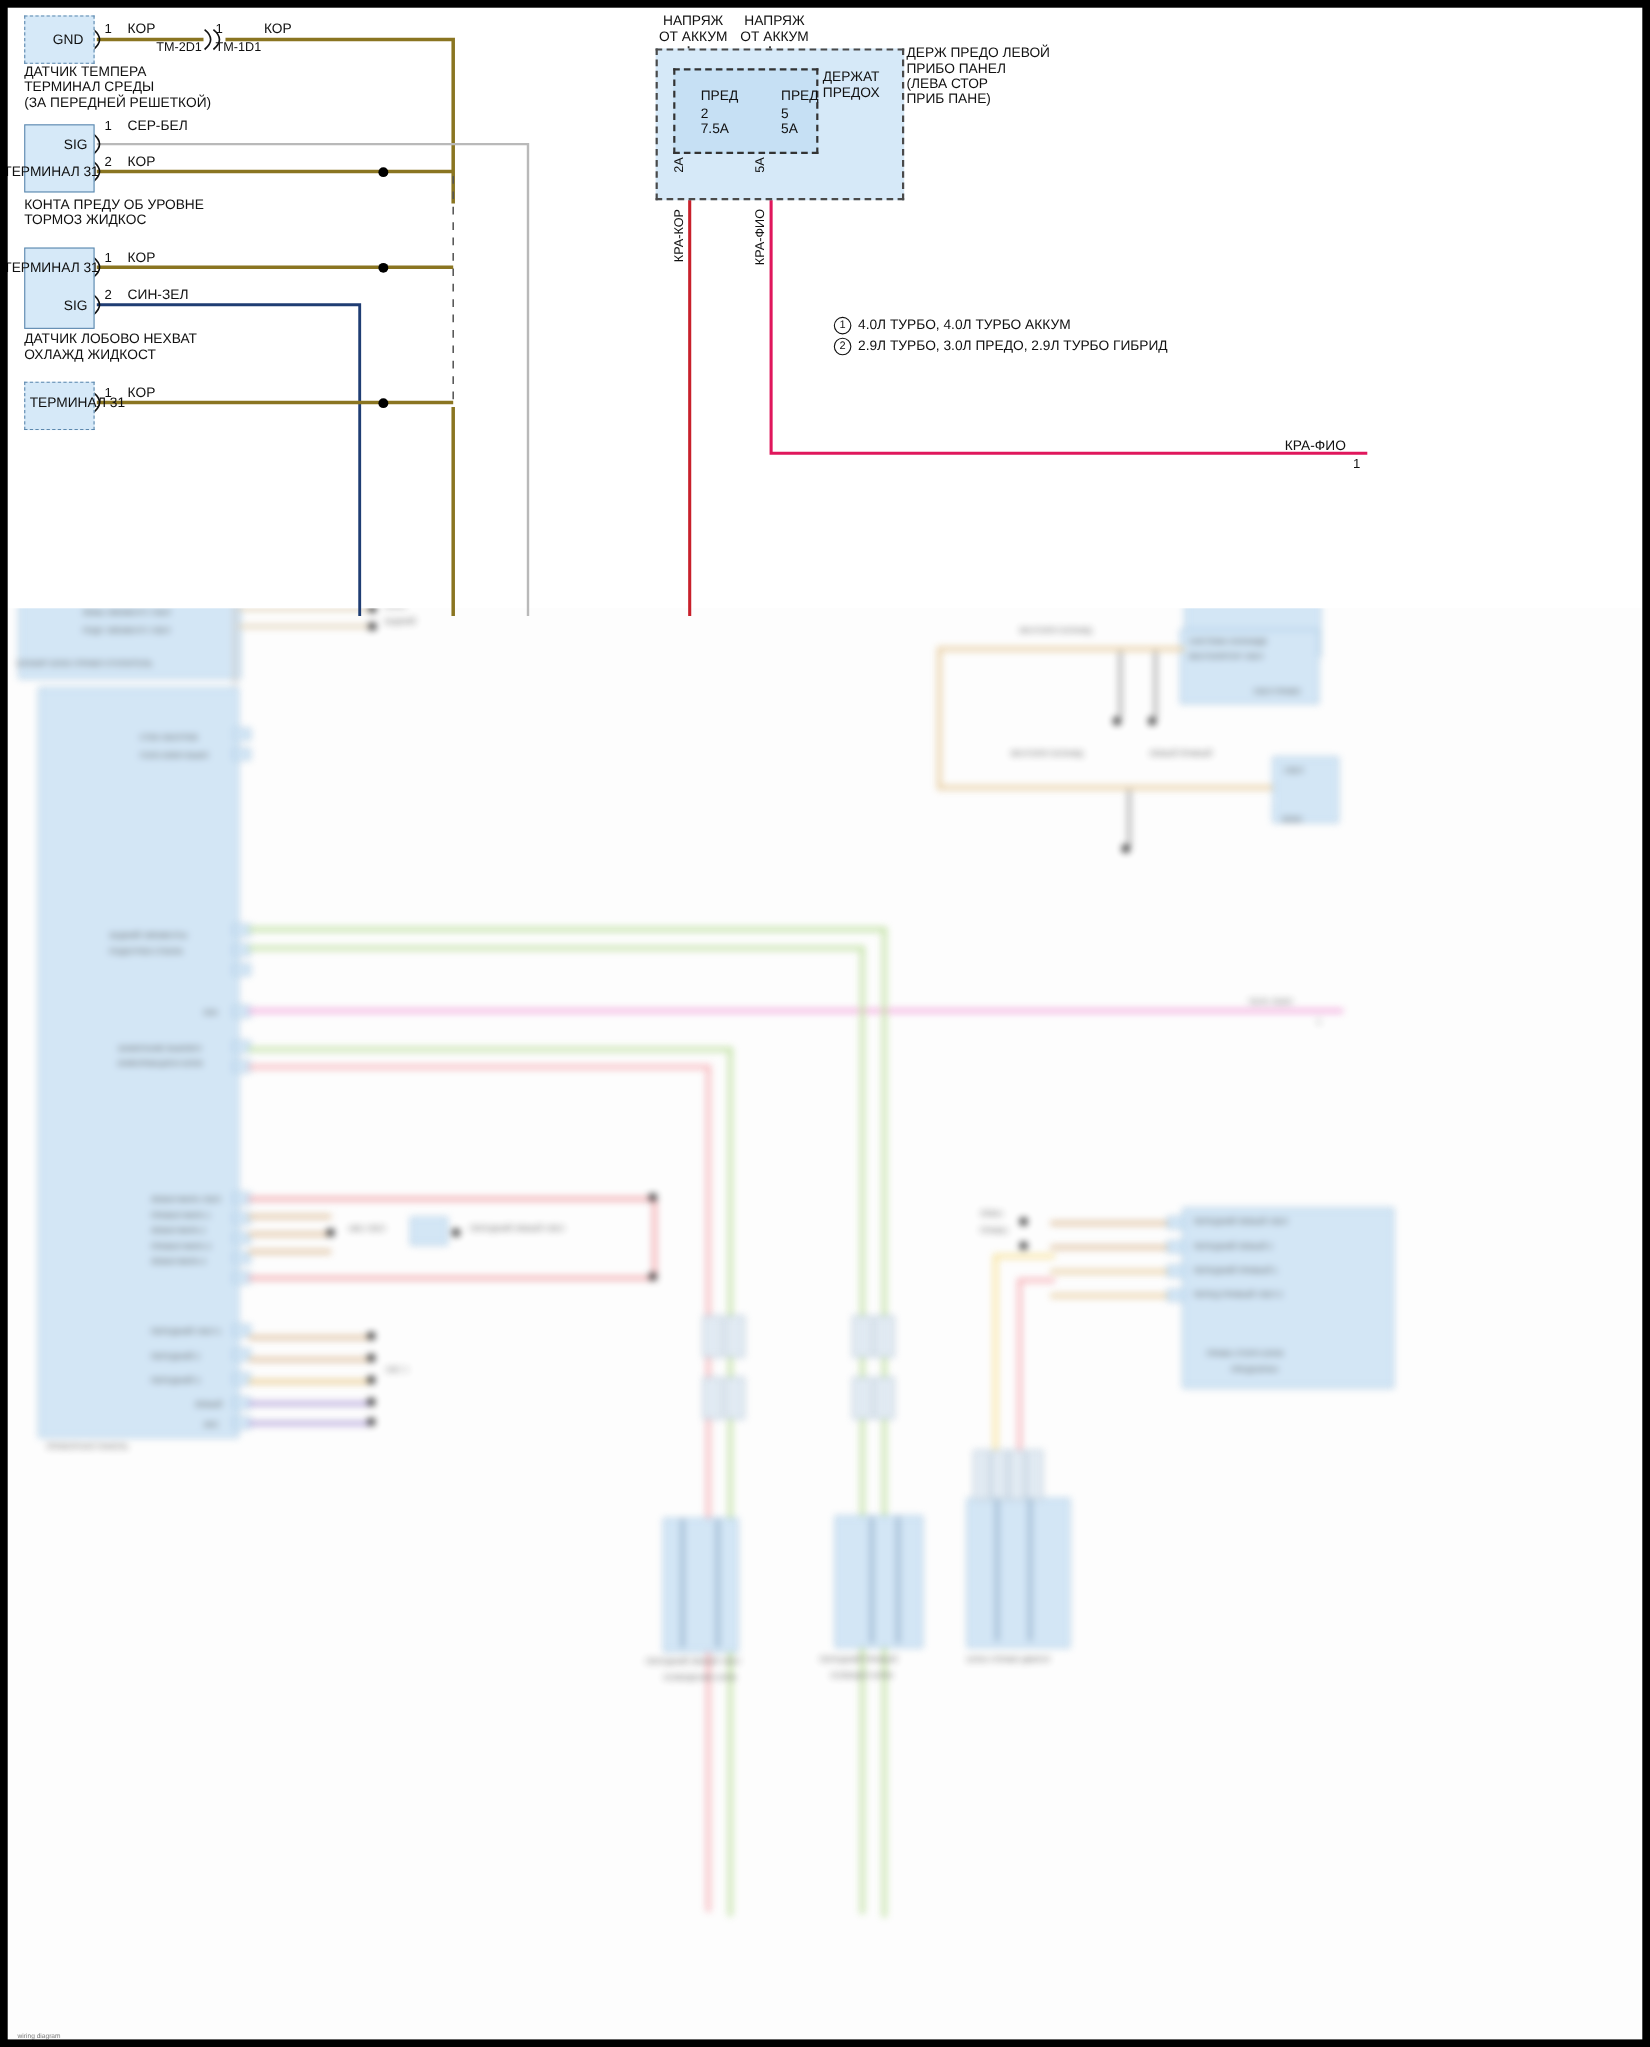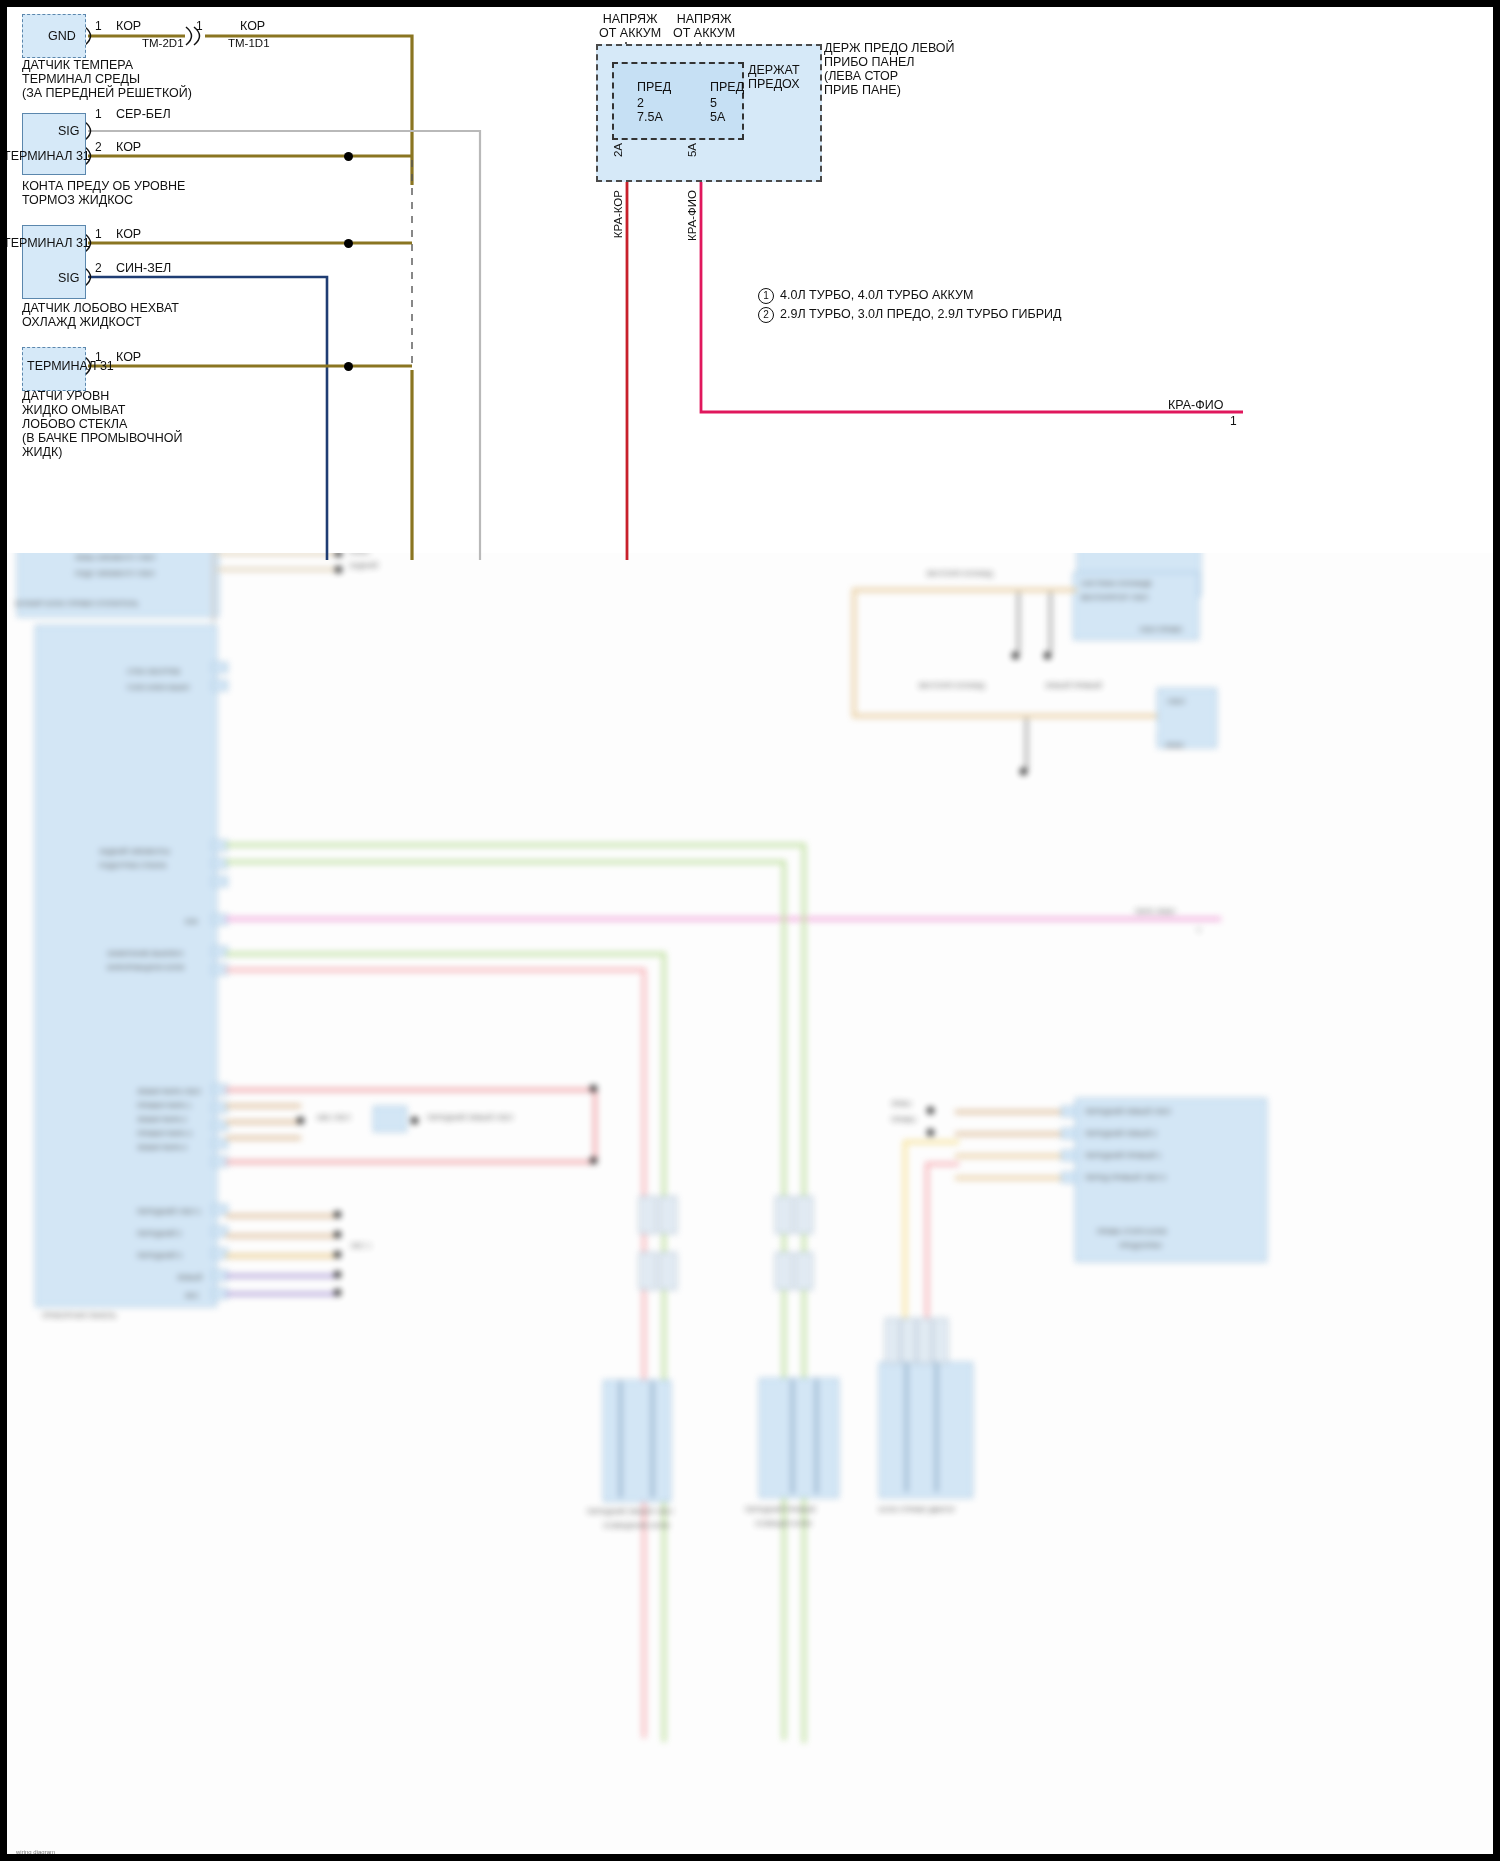--- a/index.html
+++ b/index.html
@@ -383,21 +383,21 @@
 
     <path d="M 701 152 L 701 412 L 1243 412" stroke="#e0175c" stroke-width="2.8" fill="none"></path>
   </svg>
 
   <div class="conn dashed" style="left:22px; top:14px; width:64px; height:44px;"></div>
   <div class="conn-label" style="left:48px; top:29px;">GND</div>
   <div class="pin-num" style="left:95px; top:19px;">1</div>
   <div class="wire-name" style="left:116px; top:19px;">КОР</div>
   <div class="wire-name" style="left:142px; top:37px; font-size:11.5px;">TM-2D1</div>
   <div class="pin-num" style="left:196px; top:19px;">1</div>
-  <div class="wire-name" style="left:196px; top:37px; font-size:11.5px;padding-left:32px;">TM-1D1</div>
+  <div class="wire-name" style="left:196px; top:37px; font-size:11.5px;">TM-1D1</div>
   <div class="wire-name" style="left:240px; top:19px;">КОР</div>
   <div class="desc" style="left:22px; top:58px;">ДАТЧИК ТЕМПЕРА
 ТЕРМИНАЛ СРЕДЫ
 (ЗА ПЕРЕДНЕЙ РЕШЕТКОЙ)</div>
 
   <div class="conn" style="left:22px; top:113px; width:64px; height:62px;"></div>
   <div class="conn-label" style="left:58px; top:124px;">SIG</div>
   <div class="pin-num" style="left:95px; top:107px;">1</div>
   <div class="wire-name" style="left:116px; top:107px;">СЕР-БЕЛ</div>
   <div class="conn-label" style="left:3px; top:149px;">ТЕРМИНАЛ 31</div>
@@ -413,25 +413,20 @@
   <div class="conn-label" style="left:58px; top:271px;">SIG</div>
   <div class="pin-num" style="left:95px; top:261px;">2</div>
   <div class="wire-name" style="left:116px; top:261px;">СИН-ЗЕЛ</div>
   <div class="desc" style="left:22px; top:301px;">ДАТЧИК ЛОБОВО НЕХВАТ
 ОХЛАЖД ЖИДКОСТ</div>
 
   <div class="conn dashed" style="left:22px; top:347px; width:64px; height:44px;"></div>
   <div class="conn-label" style="left:27px; top:359px;">ТЕРМИНАЛ 31</div>
   <div class="pin-num" style="left:95px; top:350px;">1</div>
   <div class="wire-name" style="left:116px; top:350px;">КОР</div>
-  <div class="desc" style="left:22px; top:389px;">ДАТЧИ УРОВН
-ЖИДКО ОМЫВАТ
-ЛОБОВО СТЕКЛА
-(В БАЧКЕ ПРОМЫВОЧНОЙ
-ЖИДК)</div>
 
   <div class="junction" style="left:344px; top:152px;"></div>
   <div class="junction" style="left:344px; top:239px;"></div>
   <div class="junction" style="left:344px; top:362px;"></div>
 
   <div class="desc" style="left:599px; top:12px; text-align:center;">НАПРЯЖ
 ОТ АККУМ</div>
   <div class="desc" style="left:673px; top:12px; text-align:center;">НАПРЯЖ
 ОТ АККУМ</div>
 

